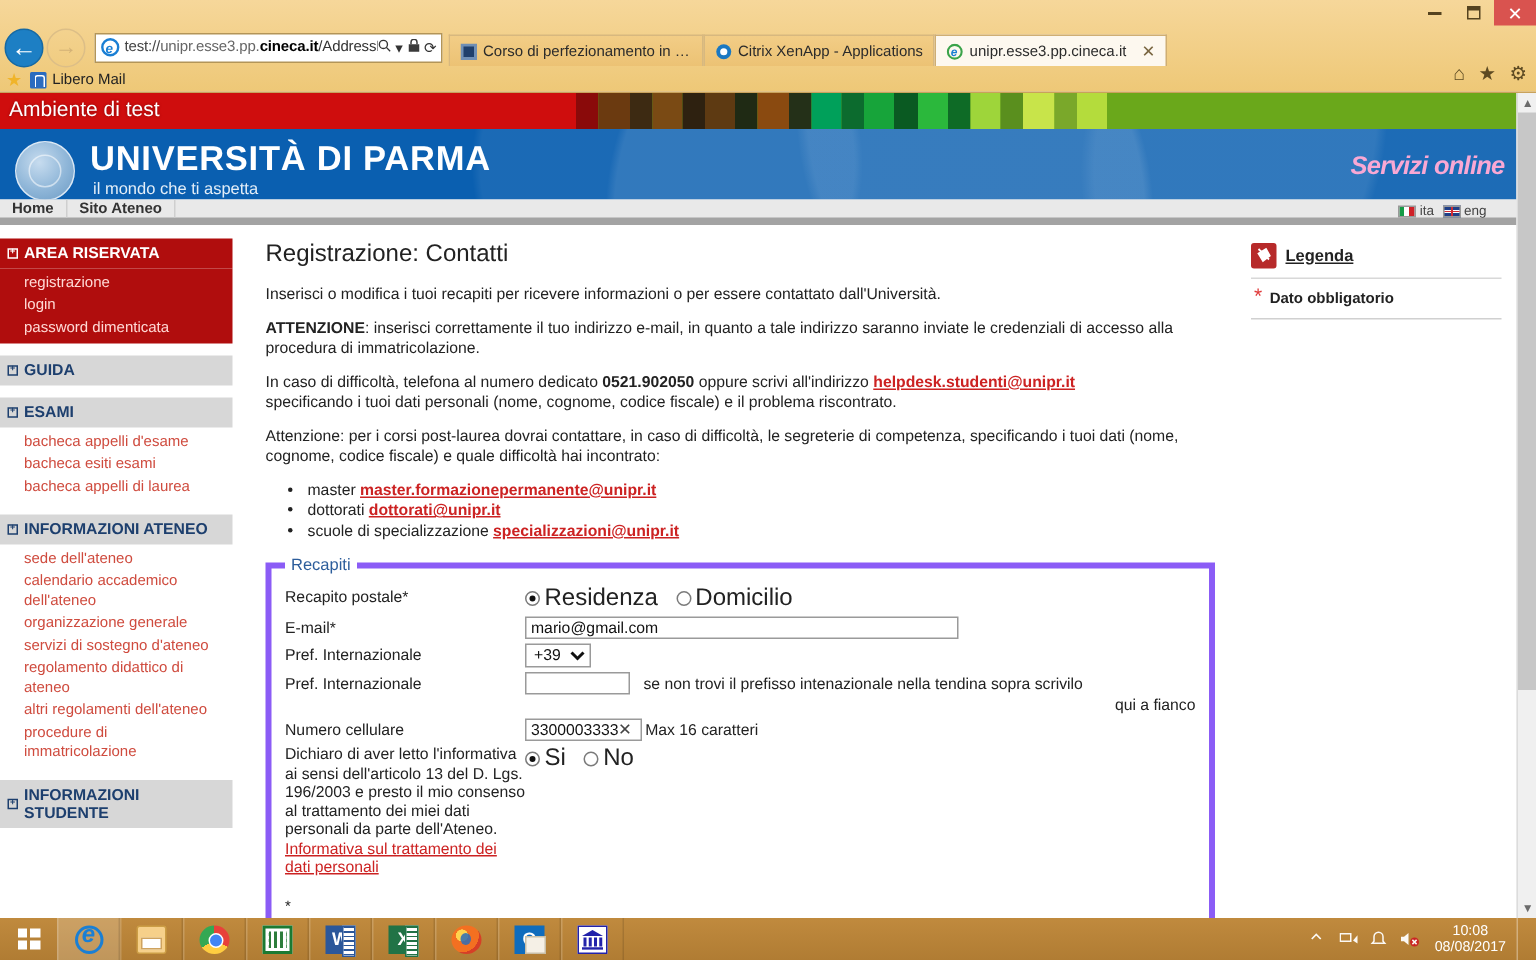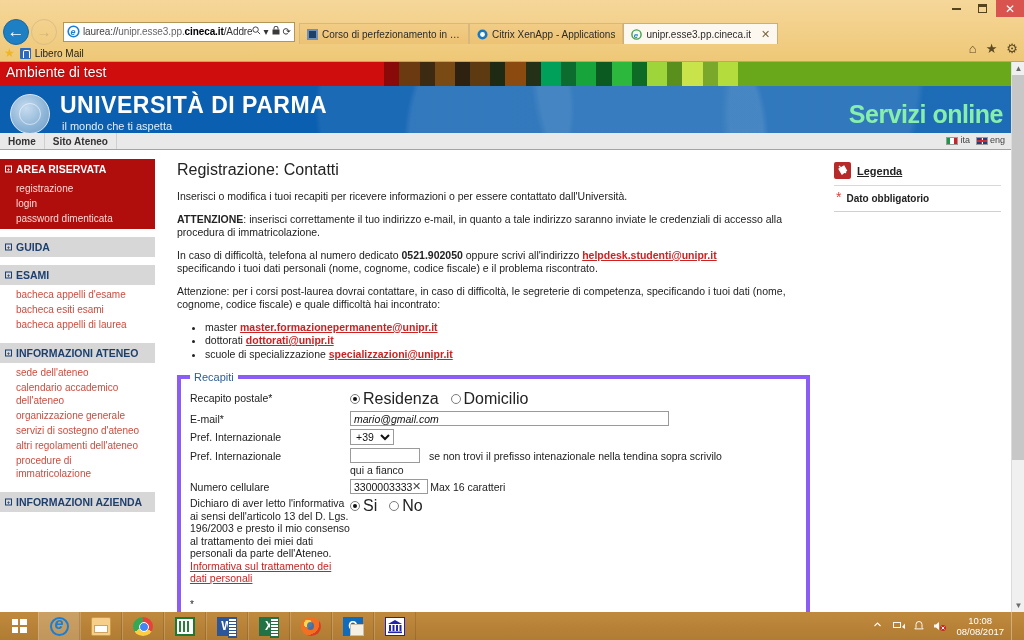--- a/index.html
+++ b/index.html
@@ -107,34 +107,34 @@
   .crest:after {
     content: ""; position: absolute; left: 8px; top: 8px; right: 8px; bottom: 8px;
     border-radius: 50%; border: 1px solid rgba(255,255,255,.55);
   }
   .uni-name {
     position: absolute; left: 60px; top: 8px; color: #fff; font-size: 23px;
     font-weight: bold; letter-spacing: .5px; line-height: 1;
   }
   .uni-tag { position: absolute; left: 62px; top: 34px; color: #e3eef8; font-size: 11px; }
   .servizi {
-    position: absolute; right: 8px; top: 16px; color: #86efac; font-size: 25px;
-    font-weight: bold; letter-spacing: -.5px; line-height: 1;
+    position: absolute; right: 8px; top: 16px; color: #f9a8d4; font-size: 17px;
+    font-weight: bold; font-style: italic; letter-spacing: -.5px; line-height: 1;
   }
 
   
   .sitenav {
-    height: 17px; background: #e9e9e9; border-bottom: 1px solid #a3a3a3;
+    height: 17px; background: #e9e9e9; border-bottom: 5px solid #a3a3a3;
     display: flex; align-items: stretch; position: relative;
   }
   .sitenav a {
     display: flex; align-items: center; padding: 0 8px; font-size: 10px;
     font-weight: bold; color: #333; text-decoration: none; border-right: 1px solid #cfcfcf;
   }
-  .langs { position: absolute; right: 6px; top: 2px; display: flex; gap: 6px; align-items: center; font-size: 9px; color: #444; justify-content: center; }
+  .langs { position: absolute; right: 20px; top: 2px; display: flex; gap: 6px; align-items: center; font-size: 9px; color: #444; justify-content: center; }
   .flag { display: inline-block; width: 12px; height: 8px; vertical-align: middle; margin-right: 2px; }
   .flag-ita { background: linear-gradient(90deg,#169b46 0 33%, #fff 33% 66%, #cf2027 66% 100%); border: .5px solid #999; }
   .flag-eng { background: #1f3e87; position: relative; border: .5px solid #999; }
   .flag-eng:after { content: ""; position: absolute; inset: 0; background:
       linear-gradient(90deg, transparent 42%, #fff 42% 58%, transparent 58%),
       linear-gradient(0deg, transparent 36%, #fff 36% 64%, transparent 64%); }
   .flag-eng:before { content: ""; position: absolute; inset: 0; background:
       linear-gradient(90deg, transparent 45%, #d02a32 45% 55%, transparent 55%),
       linear-gradient(0deg, transparent 40%, #d02a32 40% 60%, transparent 60%); z-index: 2; }
 
@@ -194,21 +194,21 @@
     border: 1px solid #9a9a9a; background: #fff; height: 15px; font-size: 10.5px;
     font-family: "Liberation Sans", sans-serif; padding: 0 3px; color: #111;
   }
   .input-wrap { display: inline-flex; align-items: center; }
   .clear-x { margin-left: -16px; margin-right: 4px; font-size: 11px; color: #444; cursor: pointer; }
   select.sel {
     border: 1px solid #9a9a9a; background: #fff; height: 16px; font-size: 10.5px;
     font-family: "Liberation Sans", sans-serif; color: #111; padding: 0 1px;
   }
   .hint { font-size: 10.5px; color: #222; margin-left: 6px; }
-  .hint2 { font-size: 10.5px; color: #222; }
+  .hint2 { font-size: 10.5px; color: #222; text-align: right; }
   .consent-label { width: 160px; flex: 0 0 auto; font-size: 10.5px; line-height: 12.5px; color: #222; }
   .consent-label a { color: #cc2222; text-decoration: underline; }
   .req { color: #222; }
 
   
   .legendbox { border-bottom: 1px solid #d0d0d0; }
   .legend-head { display: flex; align-items: center; gap: 6px; padding-bottom: 6px; border-bottom: 1px solid #d8d8d8; }
   .pin {
     width: 17px; height: 17px; background: #b72a2a; color: #fff; position: relative;
     display: flex; align-items: center; justify-content: center; font-size: 11px; border-radius: 2px;
@@ -298,21 +298,21 @@
       <div class="nav-back">←</div>
       <div class="nav-fwd">→</div>
 
       <div class="addressbar">
         <span class="addr-fav">
           <svg width="13" height="13" viewBox="0 0 13 13">
               <circle cx="6.5" cy="6.5" r="5.3" fill="none" stroke="#1a7fd4" stroke-width="1.6"></circle>
               <text x="3.4" y="10" font-size="9" font-style="italic" font-weight="bold" fill="#1a7fd4" font-family="Liberation Sans">e</text>
             </svg>
         </span>
-        <span class="addr-url"><span class="u-scheme">laurea://</span><span class="u-rest">unipr.esse3.pp.</span><span class="u-dom">cineca.it</span><span class="u-rest2">/AddressBook/In</span></span>
+        <span class="addr-url"><span class="u-scheme">test://</span><span class="u-rest">unipr.esse3.pp.</span><span class="u-dom">cineca.it</span><span class="u-rest2">/AddressBook/In</span></span>
         <span class="addr-icons">
           <span>
             <svg width="9" height="9" viewBox="0 0 10 10">
                 <circle cx="4" cy="4" r="3" fill="none" stroke="#333" stroke-width="1"></circle>
                 <line x1="6.2" y1="6.2" x2="9" y2="9" stroke="#333" stroke-width="1"></line>
               </svg>
           </span>
           <span>▾</span>
           <span>
             <svg width="8" height="9" viewBox="0 0 8 9">
@@ -478,32 +478,35 @@
               <li>
                   <a href="#">calendario accademico dell'ateneo</a>
                 </li>
               <li>
                   <a href="#">organizzazione generale</a>
                 </li>
               <li>
                   <a href="#">servizi di sostegno d'ateneo</a>
                 </li>
               <li>
+                  <a href="#">regolamento didattico di ateneo</a>
+                </li>
+              <li>
                   <a href="#">altri regolamenti dell'ateneo</a>
                 </li>
               <li>
                   <a href="#">procedure di immatricolazione</a>
                 </li>
             </ul>
           </div>
 
           <div class="menu-block">
             <div class="menu-head">
               <span class="plus"></span>
-              <span>INFORMAZIONI AZIENDA</span>
+              <span>INFORMAZIONI STUDENTE</span>
             </div>
             <ul class="menu-list">
               
               
               
               
             </ul>
           </div>
 
         </div>
@@ -550,21 +553,21 @@
                 <label class="radio">
                   <span class="rdot"></span>
                   <span>Domicilio</span>
                 </label>
               </div>
             </div>
 
             <div class="frow">
               <div class="flabel">E-mail*</div>
               <div class="fctl">
-                <input class="txt" type="text" style="width: 319px; font-style: italic;" value="mario@gmail.com">
+                <input class="txt" type="text" style="width: 289px;" value="mario@gmail.com">
               </div>
             </div>
 
             <div class="frow">
               <div class="flabel">Pref. Internazionale</div>
               <div class="fctl">
                 <select class="sel" style="width:44px">
                   <option>+39</option>
                 </select>
               </div>

